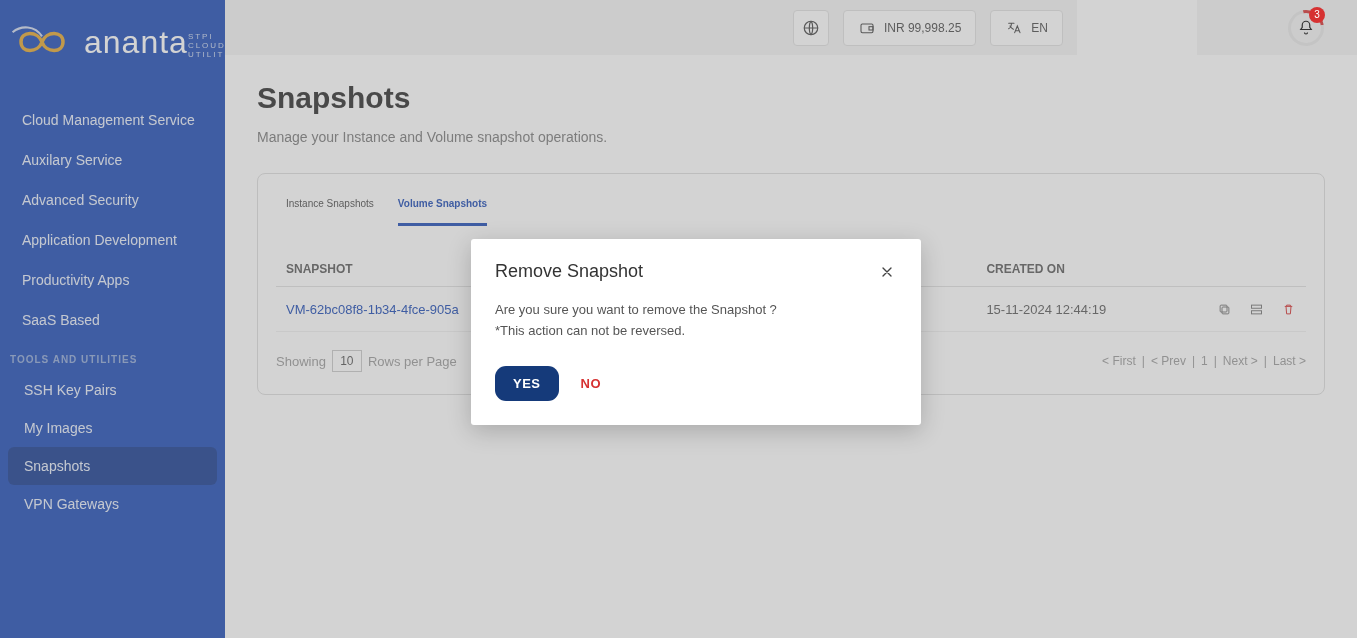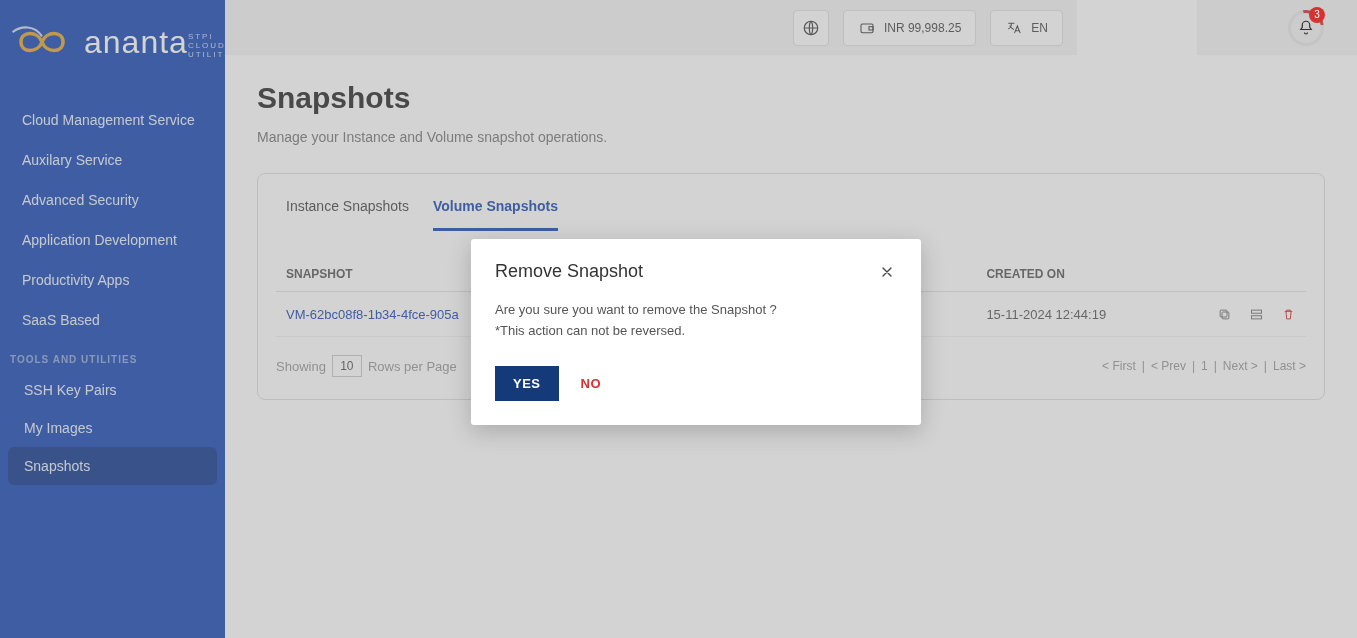--- a/index.html
+++ b/index.html
@@ -66,21 +66,21 @@
   .content { padding: 26px 32px; flex: 1; background: #fff; overflow: hidden; }
   .page-title { font-size: 30px; color: #2c2c2c; font-weight: 600; margin-bottom: 14px; }
   .page-sub   { font-size: 14px; color: #7a7a7a; margin-bottom: 28px; }
 
   .card {
     border: 1px solid #dedede;
     border-radius: 8px;
     padding: 0;
   }
   .tabs { display: flex; gap: 24px; padding: 18px 28px 0 28px; }
-  .tab { font-size: 14px; color: #4a4a4a; padding: 6px 0 14px 0; cursor: pointer; }
+  .tab { font-size: 10px; color: #4a4a4a; padding: 6px 0 14px 0; cursor: pointer; }
   .tab.active { color: #1d4bb5; font-weight: 600; border-bottom: 3px solid #1d4bb5; }
 
   .table-wrap { padding: 26px 18px 10px 18px; }
   table { width: 100%; border-collapse: collapse; }
   th { text-align: left; font-size: 12px; font-weight: 600; color: #5a5a5a; padding: 10px 10px; border-bottom: 1px solid #e1e1e1; }
   td { font-size: 13px; color: #5a5a5a; padding: 14px 10px; border-bottom: 1px solid #f0f0f0; vertical-align: middle; }
   td.link { color: #1d4bb5; }
   .row-actions { display: flex; gap: 16px; justify-content: flex-end; }
   .row-act-btn { width: 16px; height: 16px; cursor: pointer; display: inline-flex; align-items: center; justify-content: center; }
 
@@ -105,21 +105,21 @@
     padding: 22px 24px 24px 24px;
   }
   .modal-head { display: flex; justify-content: space-between; align-items: center; margin-bottom: 18px; }
   .modal-title { font-size: 18px; color: #333; }
   .modal-close { width: 20px; height: 20px; cursor: pointer; display: inline-flex; align-items: center; justify-content: center; color: #444; }
   .modal-body p { font-size: 13px; color: #555; line-height: 1.6; }
   .modal-actions { display: flex; gap: 22px; margin-top: 24px; align-items: center; }
   .btn-yes {
     background: #153a7a; color: #fff; border: none;
     padding: 10px 18px; font-size: 13px; font-weight: 600;
-    border-radius: 0; cursor: pointer; letter-spacing: 0.5px;
+    border-radius: 11px; cursor: pointer; letter-spacing: 0.5px;
   }
   .btn-no {
     background: transparent; color: #d63232; border: none;
     font-size: 13px; font-weight: 600; cursor: pointer; letter-spacing: 0.5px;
   }
 
   .root { position: relative; width: 1357px; height: 638px; }
 </style>
 </head>
 <body>
@@ -146,20 +146,21 @@
         <div class="side-item">Application Development</div>
         <div class="side-item">Productivity Apps</div>
         <div class="side-item">SaaS Based</div>
       </div>
 
       <div class="side-header">TOOLS AND UTILITIES</div>
       <div class="sub-items">
         <div class="sub-item">SSH Key Pairs</div>
         <div class="sub-item">My Images</div>
         <div class="sub-item active">Snapshots</div>
+        <div class="sub-item">VPN Gateways</div>
       </div>
     </aside>
 
     <div class="main">
 
       <div class="topbar">
         <div class="tb-chip" style="padding:0 8px;">
           <span class="tb-icon">
             <svg viewBox="0 0 24 24" width="18" height="18">
                 <circle cx="12" cy="12" r="9" fill="none" stroke="#444" stroke-width="1.6"></circle>

